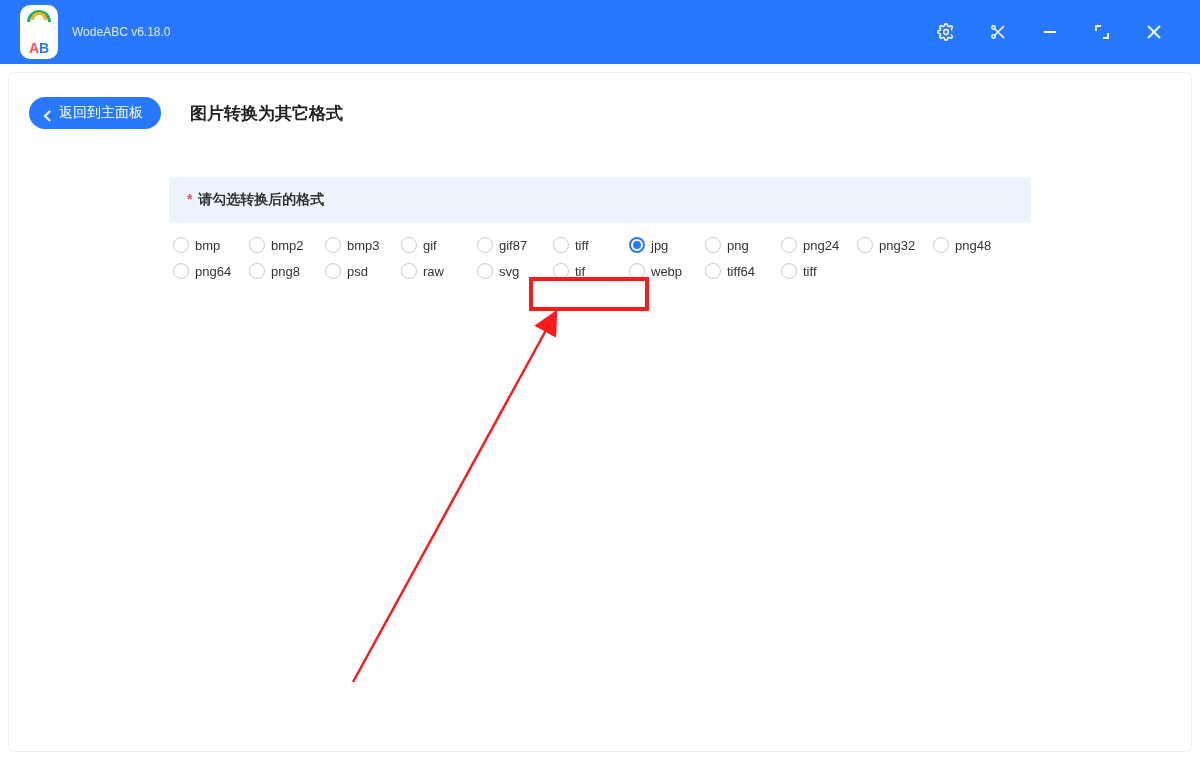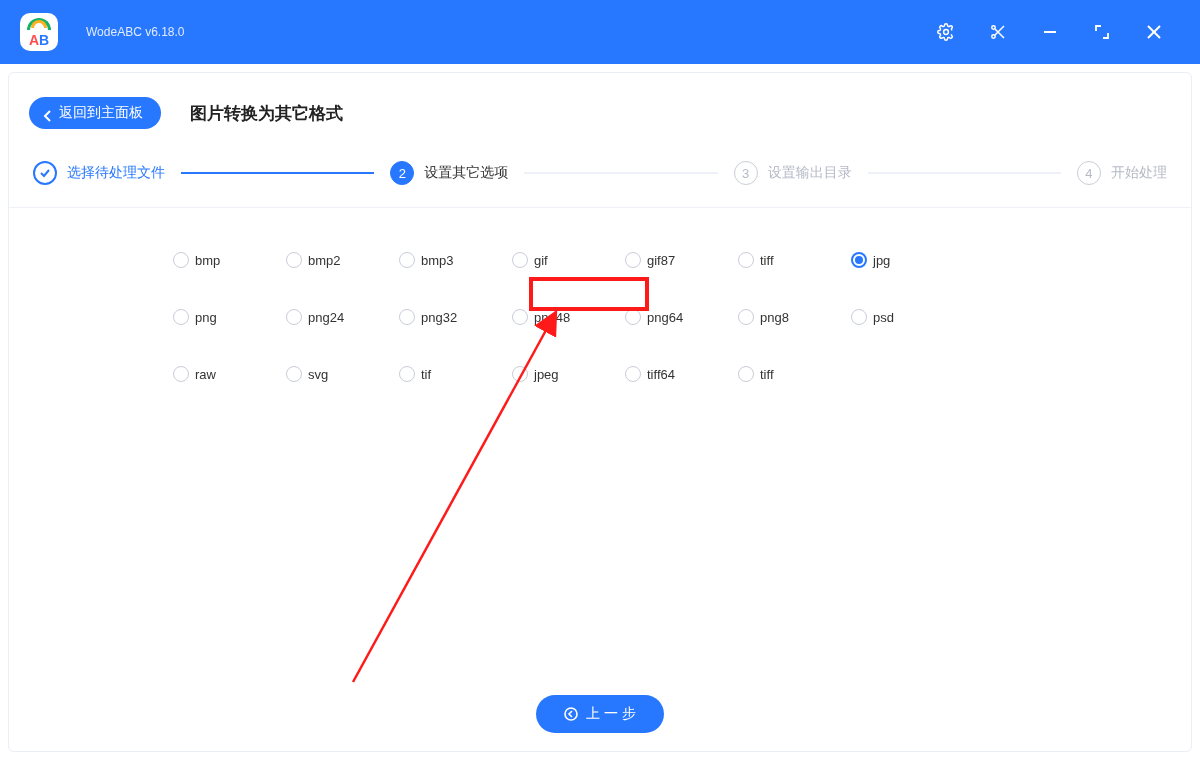--- a/index.html
+++ b/index.html
@@ -15,27 +15,26 @@
 .titlebar {
   height: 64px;
   background: #2878ff;
   display: flex;
   align-items: center;
   padding: 0 20px;
   color: #fff;
 }
 .app-logo {
   width: 38px;
-  height: 38px;
+  height: 54px;
   background: #fff;
   border-radius: 10px;
   display: flex;
   align-items: center;
   justify-content: center;
-  margin-right: 14px;
   position: relative;
 }
 .app-logo .arc {
   position: absolute;
   width: 24px;
   height: 12px;
   border: 3px solid #17b26a;
   border-bottom: none;
   border-radius: 12px 12px 0 0;
   top: 5px;
@@ -173,21 +172,20 @@
 }
 .section-head .req { color: #ff4d4f; margin-right: 2px; }
 .radios {
   padding: 14px 4px 0 4px;
 }
 .radio-line {
   display: flex;
   flex-wrap: wrap;
   column-gap: 0;
   row-gap: 6px;
-  gap: 37px;
 }
 .rad {
   display: flex;
   align-items: center;
   width: 76px;
   font-size: 13px;
   color: #333;
   cursor: pointer;
   margin-bottom: 4px;
 }
@@ -298,47 +296,26 @@
   <div class="pheader">
     <button class="back-btn">
       <svg width="10" height="12" viewBox="0 0 10 12" fill="none" stroke="#fff" stroke-width="2">
           <polyline points="7,1 2,6 7,11"></polyline>
         </svg>
       <span>返回到主面板</span>
     </button>
     <div class="ptitle">图片转换为其它格式</div>
   </div>
 
-  <div class="steps">
-    <div class="step">
-      <div class="step-num done">
-        <svg width="12" height="12" viewBox="0 0 12 12" fill="none" stroke="#2878ff" stroke-width="2">
-            <polyline points="2,6 5,9 10,3"></polyline>
-          </svg>
-      </div>
-      <div class="step-label done">选择待处理文件</div>
-    </div>
-    <div class="step-line done"></div>
-    <div class="step">
-      <div class="step-num active">2</div>
-      <div class="step-label">设置其它选项</div>
-    </div>
-    <div class="step-line"></div>
-    <div class="step">
-      <div class="step-num">3</div>
-      <div class="step-label dim">设置输出目录</div>
-    </div>
-    <div class="step-line"></div>
-    <div class="step">
-      <div class="step-num">4</div>
-      <div class="step-label dim">开始处理</div>
-    </div>
-  </div>
 
   <div class="content">
+    <div class="section-head">
+      <span class="req">*</span>
+      <span>请勾选转换后的格式</span>
+    </div>
     <div class="radios">
       <div class="radio-line" id="radio-container">
           <div class="rad">
             <span class="r"></span>
             <span>bmp</span>
           </div>
           <div class="rad">
             <span class="r"></span>
             <span>bmp2</span>
           </div>
@@ -397,42 +374,35 @@
           <div class="rad">
             <span class="r"></span>
             <span>svg</span>
           </div>
           <div class="rad">
             <span class="r"></span>
             <span>tif</span>
           </div>
           <div class="rad">
             <span class="r"></span>
-            <span>jpeg</span>
+            <span>webp</span>
           </div>
           <div class="rad">
             <span class="r"></span>
             <span>tiff64</span>
           </div>
           <div class="rad">
             <span class="r"></span>
             <span>tiff</span>
           </div>
         </div>
     </div>
   </div>
 
   <div class="footer">
-    <button class="nav-btn prev">
-      <svg width="14" height="14" viewBox="0 0 14 14" fill="none" stroke="#fff" stroke-width="1.6">
-        <circle cx="7" cy="7" r="6"></circle>
-          <polyline points="8,4 5,7 8,10"></polyline>
-      </svg>
-      <span>上 一 步</span>
-    </button>
   </div>
 </div>
 
 <div class="highlight-box" id="hlbox" style="left: 529px; top: 277px; width: 120px; height: 34px;"></div>
 
 <svg class="arrow-svg" id="arrowsvg" width="1200" height="760">
   <defs>
     <marker id="ah" markerWidth="12" markerHeight="12" refX="9" refY="5" orient="auto">
       <path d="M0,0 L10,5 L0,10 Z" fill="#ff1a1a"></path>
     </marker>

